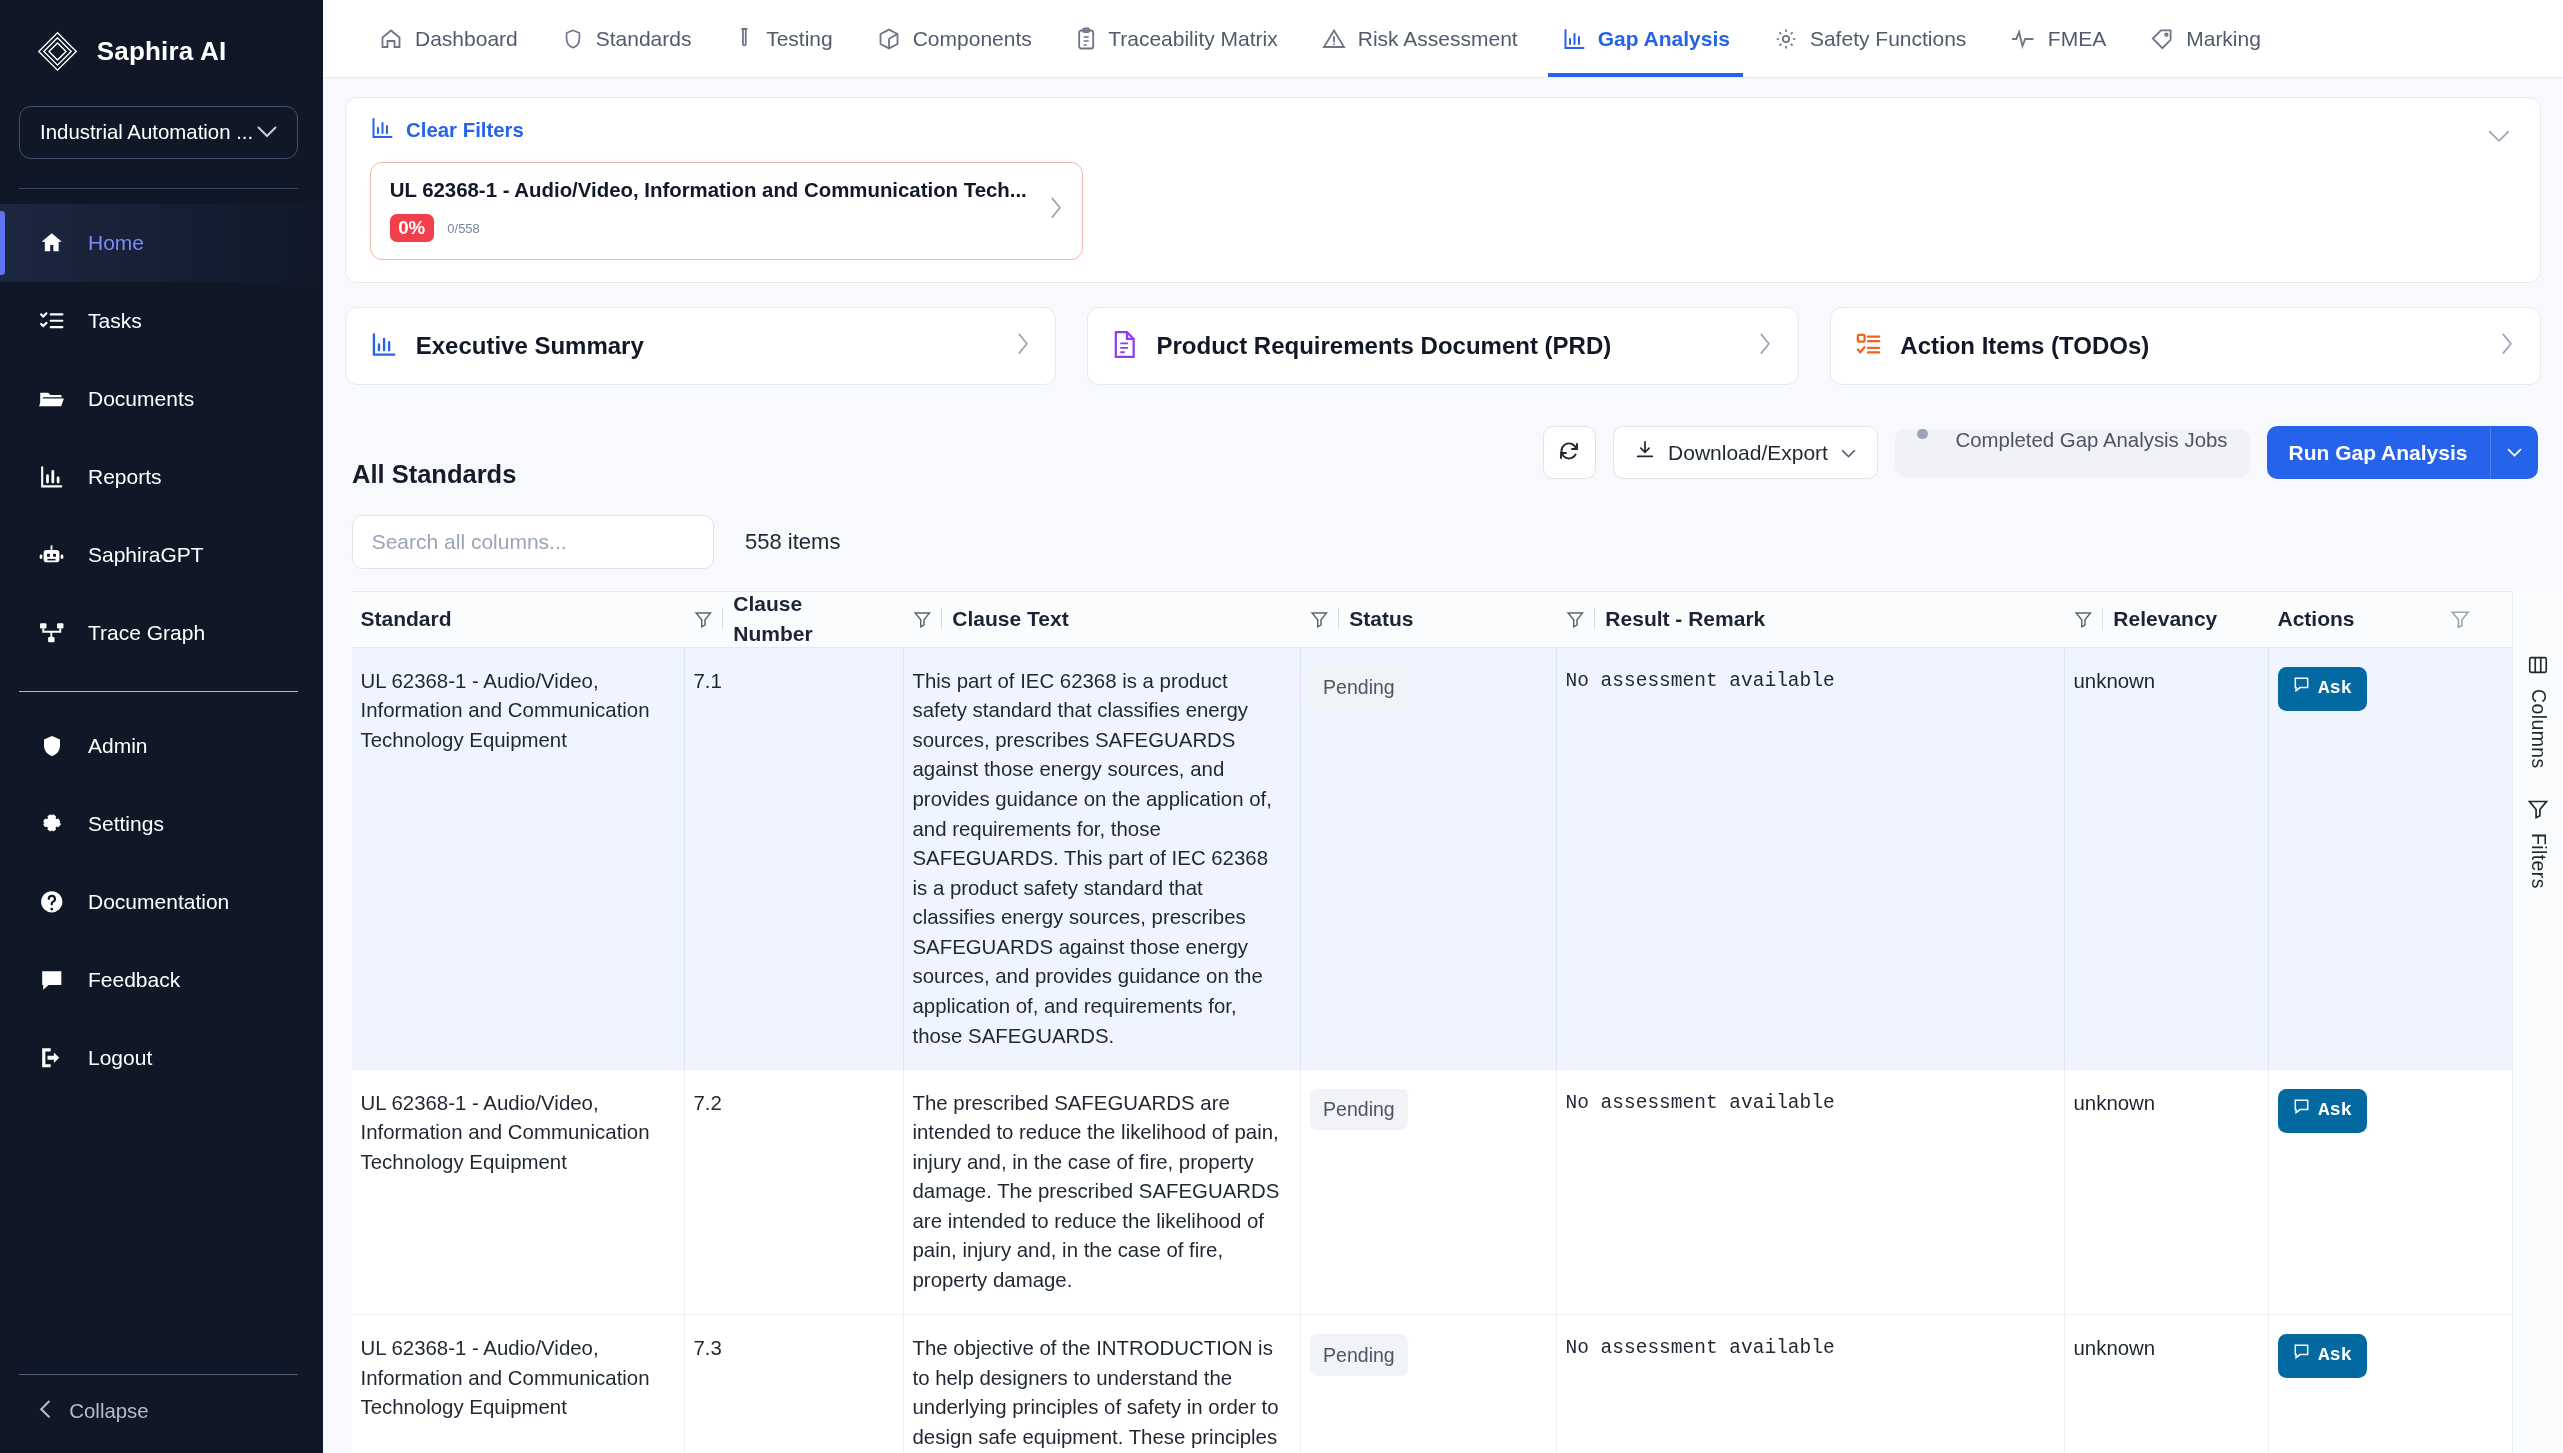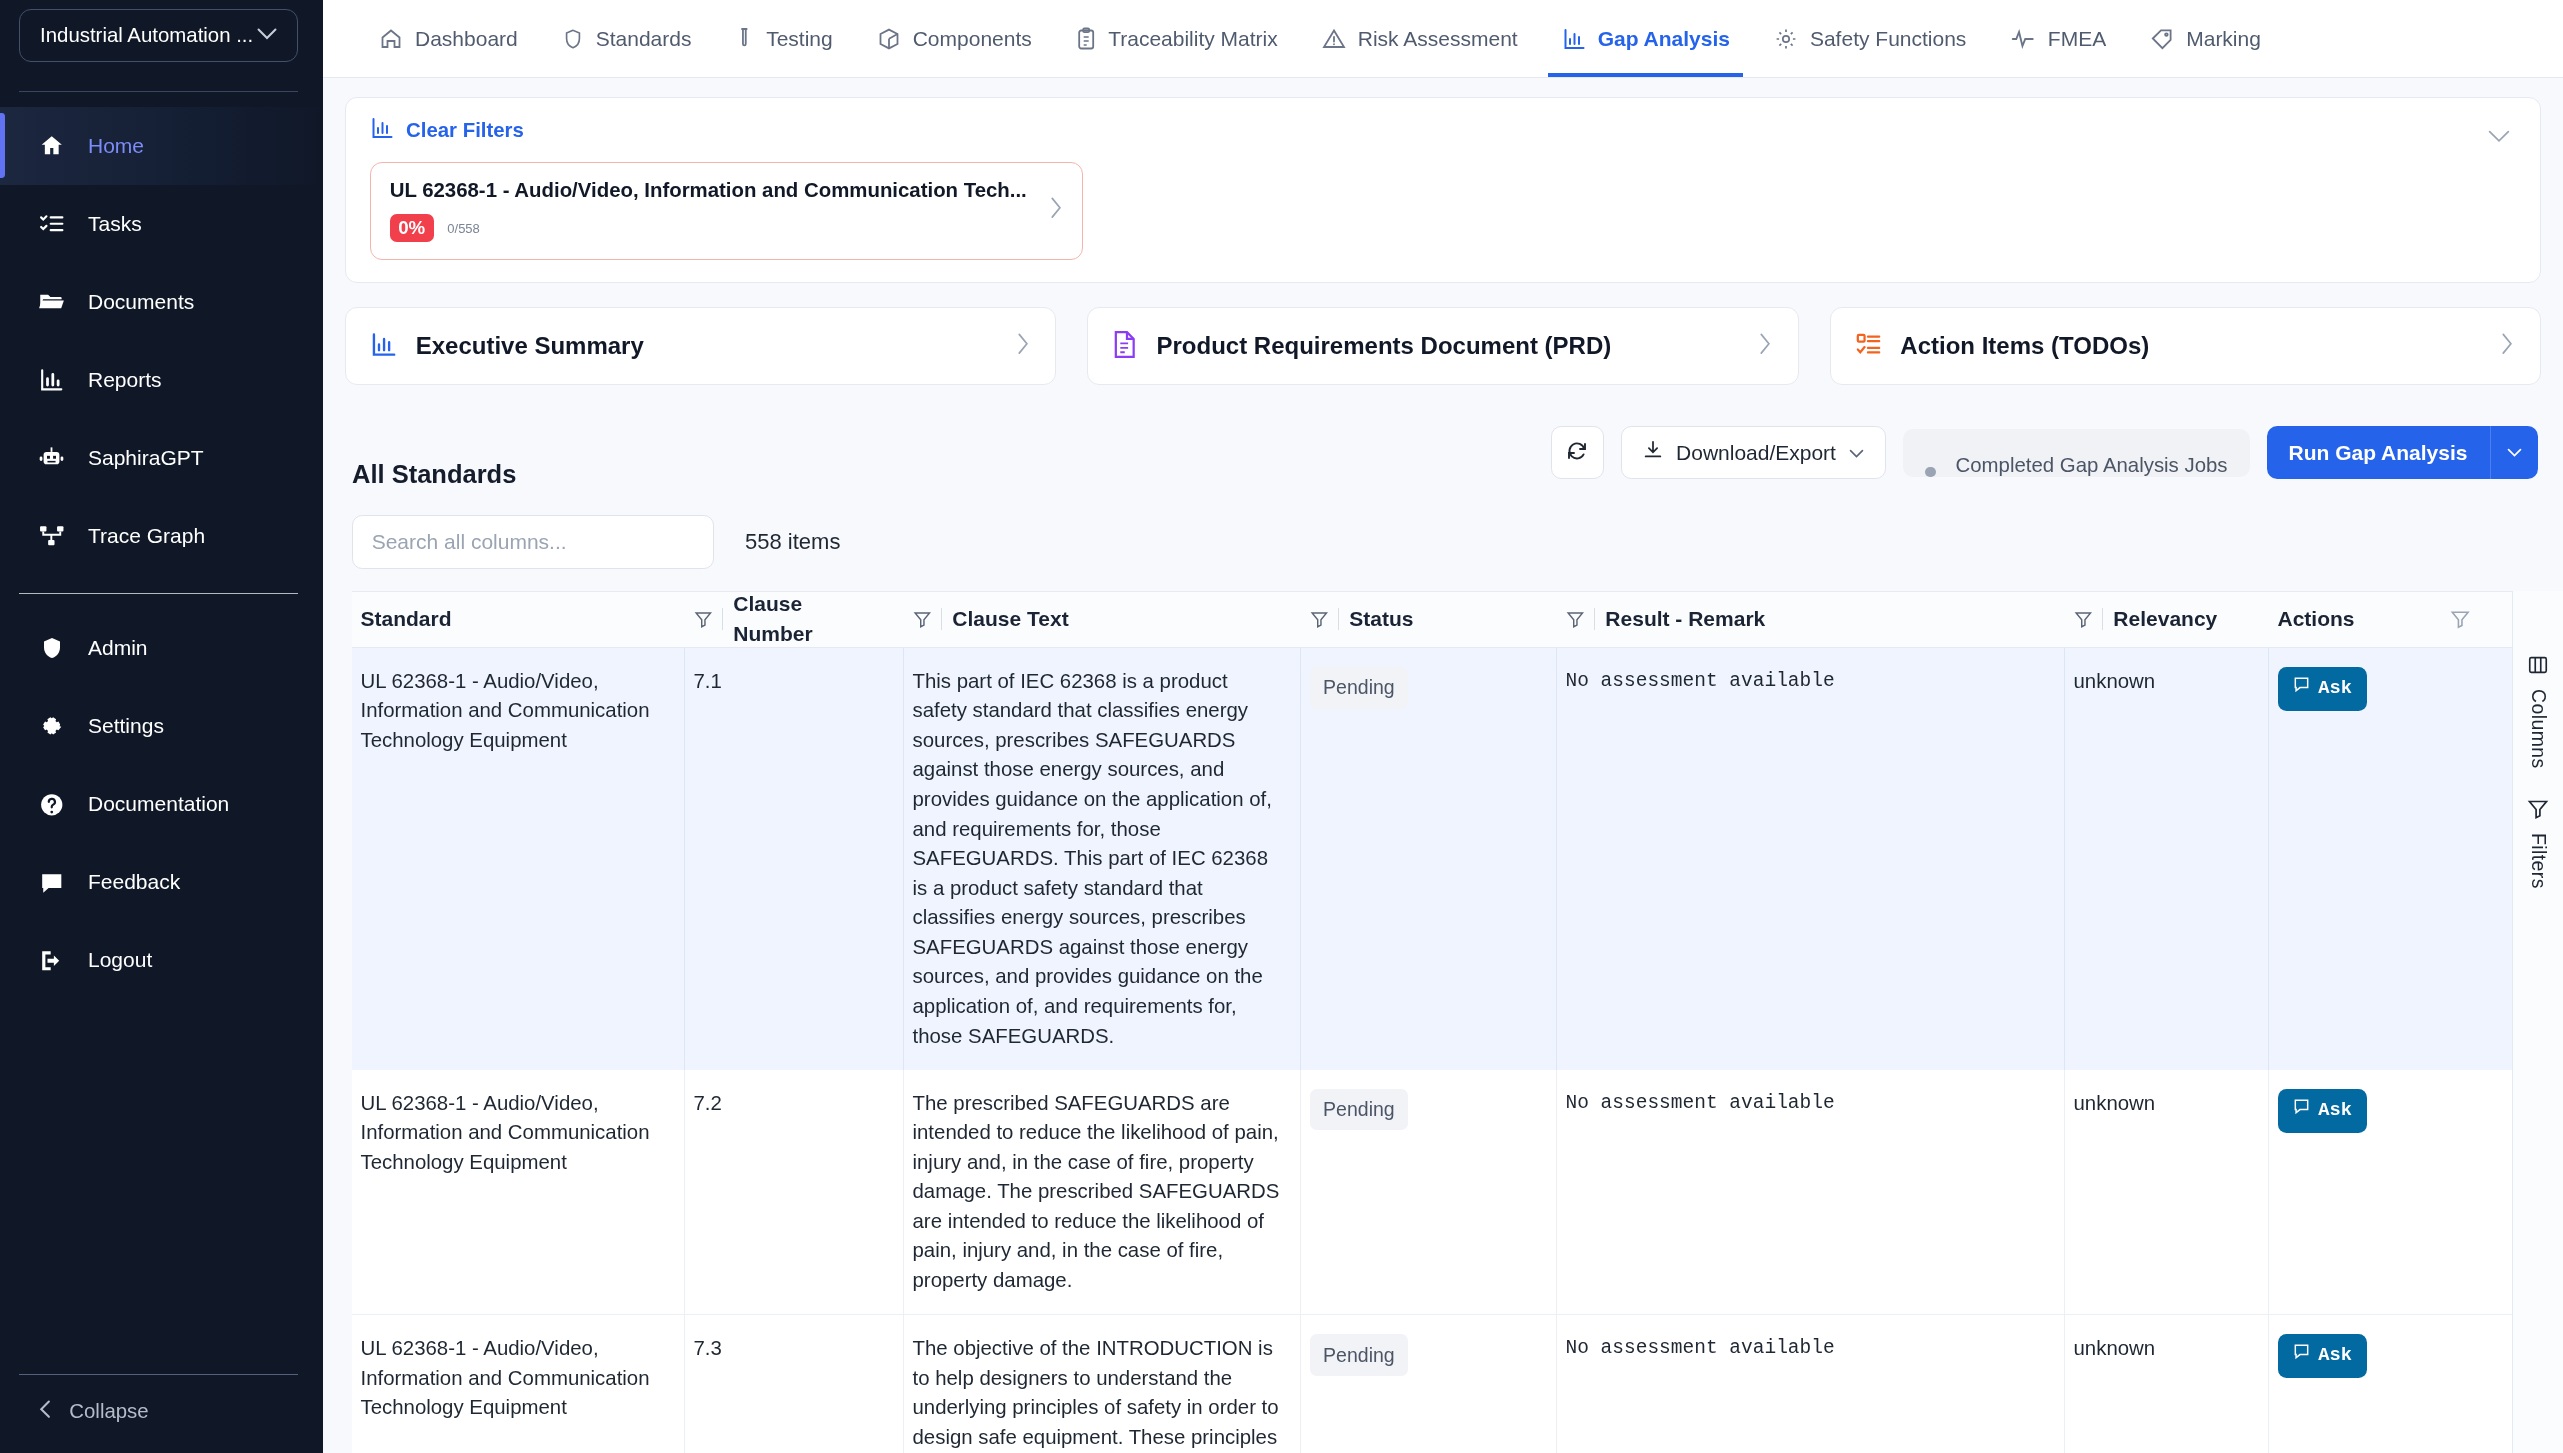--- a/index.html
+++ b/index.html
@@ -128,21 +128,21 @@
   .btn-icon {
     width: 53px; height: 53px; border:0.8px solid #dfe4ec; background:#fff; border-radius:10.2px;
     display:flex; align-items:center; justify-content:center;
   }
   .btn-white {
     height: 53px; border:0.8px solid #dfe4ec; background:#fff; border-radius:10.2px;
     display:flex; align-items:center; gap:12px; padding: 0 20.4px; font-size:21px; color:#1f2733; font-weight:500;
   }
   .jobs-pill {
     height: 48px; background:#f0f2f6; border-radius:10.2px;
-    display:flex; align-items:flex-end; gap:20px; padding: 0 22px; font-size:20.4px; color:#4b5565;
+    display:flex; align-items:flex-start; gap:28px; padding: 0 22px; font-size:20.4px; color:#4b5565;
   }
   .dot { width:10.2px; height:10.2px; border-radius:50%; background:#9aa4b3; }
   .run-group { display:flex; align-items:stretch; }
   .btn-primary {
     height: 53px; background:#2563eb; color:#ffffff; font-size:21px; font-weight:700;
     display:flex; align-items:center; padding: 2px 22px; border-radius: 10.2px 0 0 10.2px;
   }
   .btn-primary-split {
     height: 53px; background:#2563eb; color:#fff; border-left:0.8px solid #4c7ff0;
     width: 48px; display:flex; align-items:center; justify-content:center; border-radius: 0 10.2px 10.2px 0;
@@ -210,20 +210,32 @@
   .rail-label {
     writing-mode: vertical-rl; font-size: 19.5px; letter-spacing:0.4px;
   }
 </style>
 </head>
 <body>
 
 <div class="app">
 
   <aside class="sidebar">
+    <div class="brand">
+      <span class="brand-logo">
+        <svg width="41" height="41" viewBox="0 0 48 48">
+          <g fill="none" stroke="#ffffff" stroke-width="1.6">
+            <rect x="24" y="2" width="31" height="31" transform="rotate(45 24 2)"></rect>
+            <rect x="24" y="8" width="22.6" height="22.6" transform="rotate(45 24 8)"></rect>
+            <rect x="24" y="14" width="14.1" height="14.1" transform="rotate(45 24 14)"></rect>
+          </g>
+        </svg>
+      </span>
+      <span class="brand-name">Saphira AI</span>
+    </div>
 
     <div class="project-select">
       <span>Industrial Automation ...</span>
       <span class="proj-caret">
         <svg width="22" height="13.6" viewBox="0 0 26 16">
             <path d="M3 3l10 10L23 3" fill="none" stroke="#c6cedb" stroke-width="2.4" stroke-linecap="round"></path>
           </svg>
       </span>
     </div>
 

